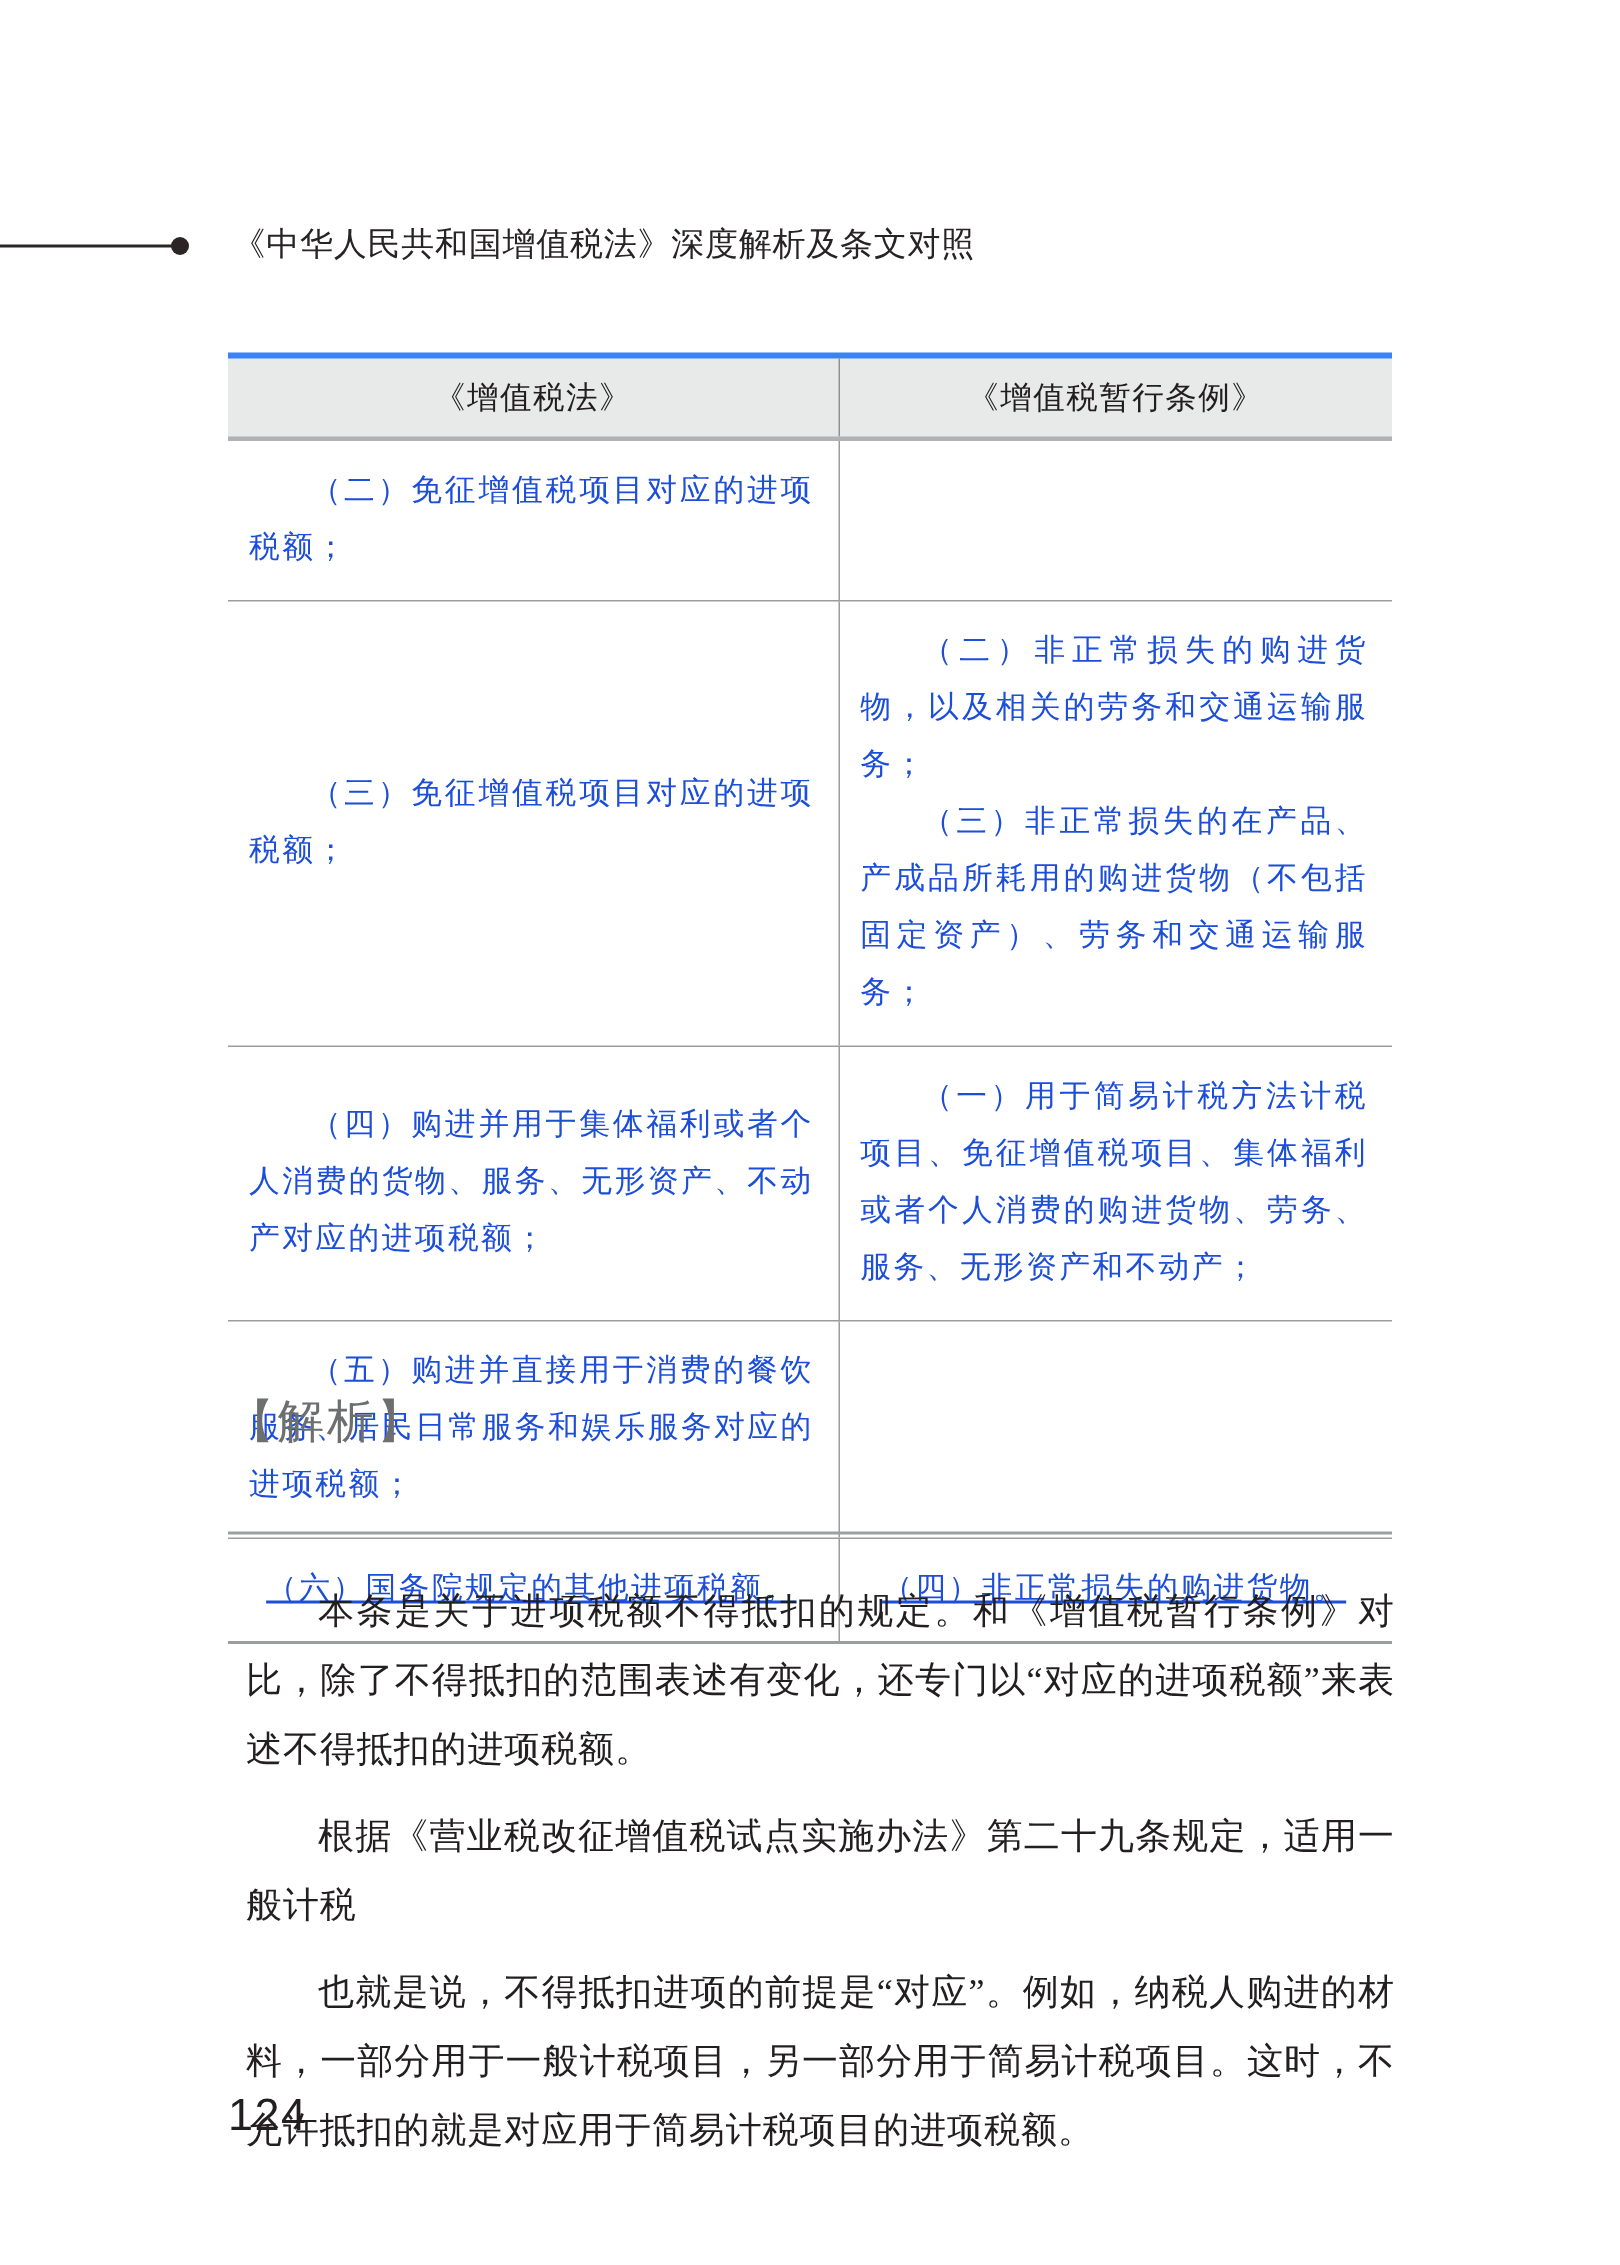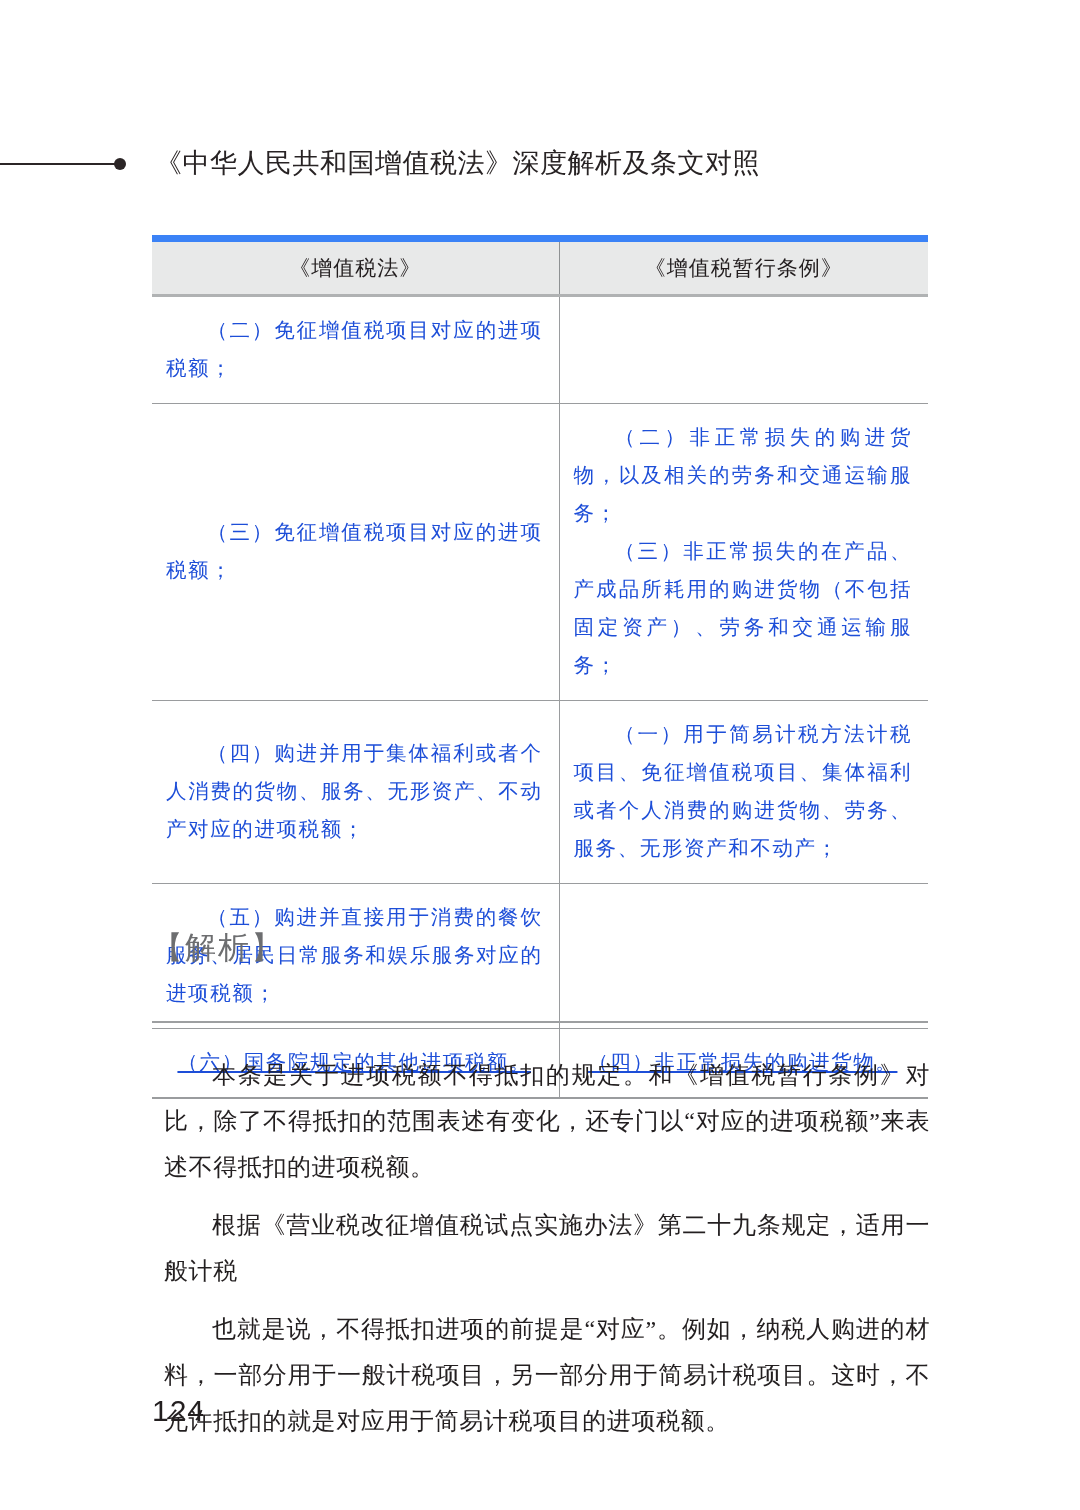--- a/index.html
+++ b/index.html
@@ -40,42 +40,42 @@
     width: 12px;
     height: 12px;
     border-radius: 50%;
     background: #2b2526;
   }
   .header-title {
     position: absolute;
     left: 155px;
     top: 0px;
     font-family: "Liberation Serif", "DejaVu Serif", serif;
-    font-size: 27px;
+    font-size: 22px;
     line-height: 36px;
     letter-spacing: 0.5px;
     color: #282324;
     white-space: nowrap;
   }
 
   
   .cmp-table {
     position: absolute;
     left: 152px;
     top: 235px;
     width: 776px;
     border-collapse: collapse;
     table-layout: fixed;
   }
   .cmp-table col.c1 { width: 407px; }
   .cmp-table col.c2 { width: 369px; }
 
   .cmp-table thead th {
     background: #e8e9e9;
-    border-top: 7px solid #3b82f6;
+    border-top: 4px solid #3b82f6;
     border-bottom: 3px solid #b0b2b3;
     height: 52px;
     padding: 0;
     font-weight: normal;
     text-align: center;
     vertical-align: middle;
   }
   .cmp-table thead th.divider {
     border-left: 1px solid #8e9193;
   }

